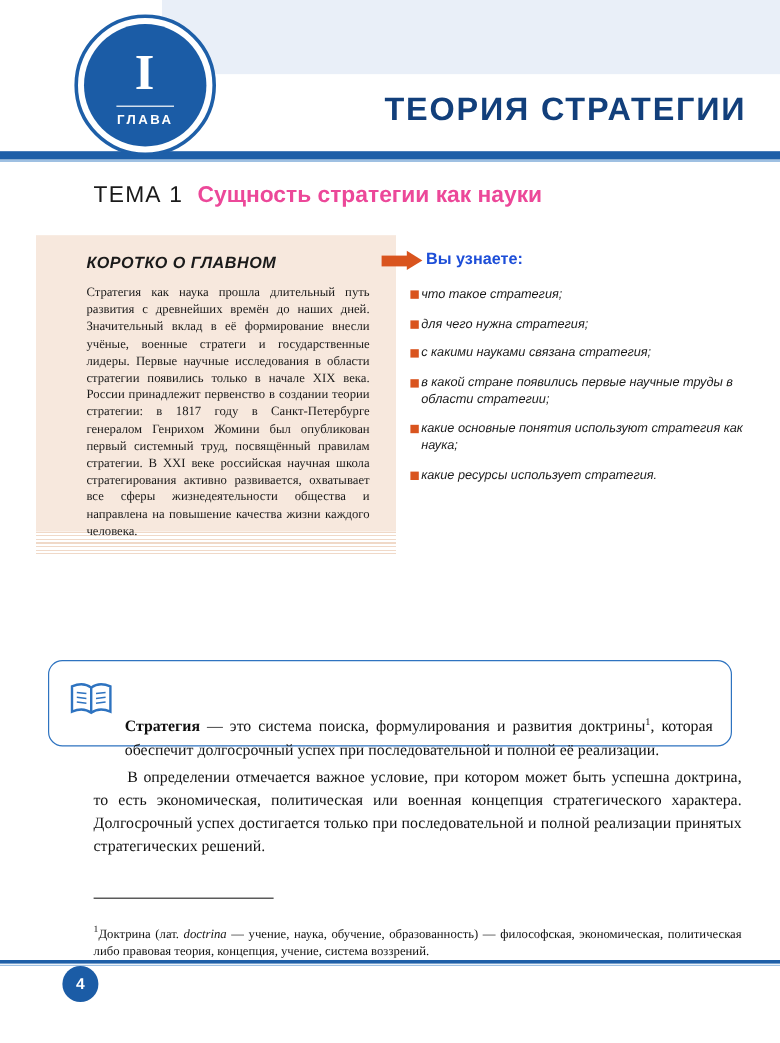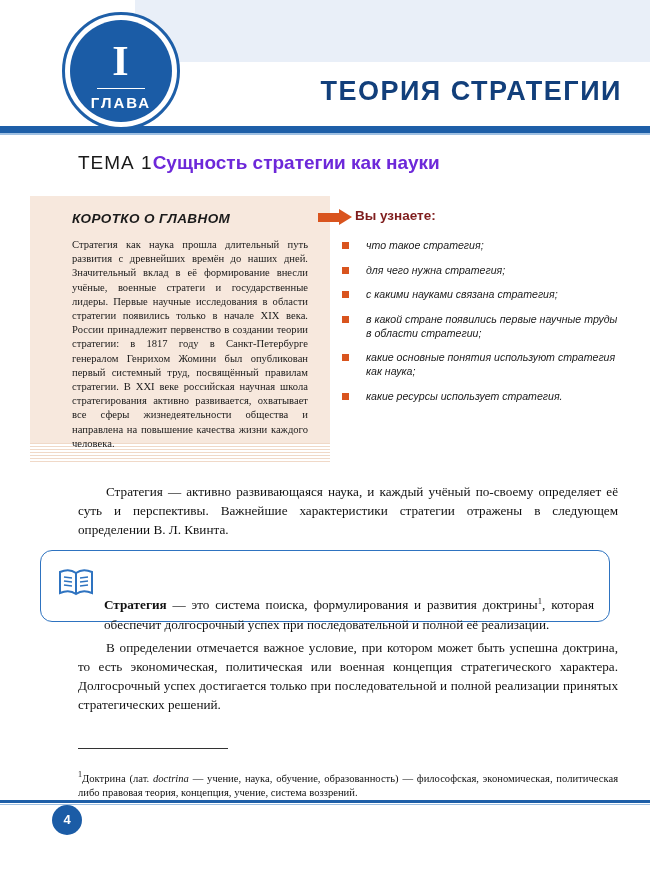--- a/index.html
+++ b/index.html
@@ -86,21 +86,21 @@
     padding-top: 20px;
     letter-spacing: 1px;
   }
   .chap-line {
     width: 48px; height: 1px;
     background: #ffffff;
     margin: 6px auto 5px auto;
   }
   .chap-label {
     font-family: "Liberation Sans", sans-serif;
-    font-size: 15px;
+    font-size: 11px;
     letter-spacing: 2px;
     font-weight: bold;
   }
 
   
   .topic {
     position: absolute;
     left: 78px; top: 152px;
     width: 540px;
   }
@@ -109,21 +109,22 @@
     font-size: 19px;
     color: #1a1a1a;
     letter-spacing: 1px;
     display: inline-block;
     vertical-align: baseline;
   }
   .topic-title {
     font-family: "Liberation Sans", sans-serif;
     font-size: 19px;
     font-weight: bold;
-    color: #6d28d9;
+    color: #ec4899;
+    margin-left: 12px;
     display: inline-block;
     vertical-align: baseline;
   }
 
   
   .beige-box {
     position: absolute;
     left: 30px; top: 196px;
     width: 300px; height: 258px;
     background: #f7e8dd;
@@ -178,32 +179,32 @@
     border-bottom: 8px solid transparent;
     border-left: 13px solid #d9541e;
   }
 
   .right-title {
     position: absolute;
     left: 355px; top: 208px;
     font-family: "Liberation Sans", sans-serif;
     font-weight: bold;
     font-size: 13.5px;
-    color: #7f1d1d;
+    color: #1d4ed8;
   }
   .bullet-list {
     position: absolute;
     left: 342px; top: 238px;
     width: 278px;
     list-style: none;
     margin: 0; padding: 0;
   }
   .bullet-list li {
     position: relative;
-    padding-left: 24px;
+    padding-left: 9px;
     margin-bottom: 10.5px;
     font-family: "Liberation Sans", sans-serif;
     font-style: italic;
     font-size: 10.6px;
     line-height: 14px;
     color: #1a1a1a;
   }
   .bullet-list li::before {
     content: "";
     position: absolute;
@@ -337,21 +338,20 @@
   <div class="right-title">Вы узнаете:</div>
   <ul class="bullet-list">
     <li>что такое стратегия;</li>
     <li>для чего нужна стратегия;</li>
     <li>с какими науками связана стратегия;</li>
     <li>в какой стране появились первые научные труды в области стратегии;</li>
     <li>какие основные понятия используют стратегия как наука;</li>
     <li>какие ресурсы использует стратегия.</li>
   </ul>
 
-  <div class="para" id="para1">Стратегия — активно развивающаяся наука, и каждый учёный по-своему определяет её суть и перспективы. Важнейшие характеристики стратегии отражены в следующем определении В. Л. Квинта.</div>
 
   <div class="defbox"></div>
   <div class="defbox-icon">
     <svg width="36" height="32" viewBox="0 0 36 32">
       <path d="M2 6 C9 3 14 4 18 7 C22 4 27 3 34 6 L34 27 C27 24 22 25 18 28 C14 25 9 24 2 27 Z" fill="#ffffff" stroke="#2e73c0" stroke-width="2"></path>
       <line x1="18" y1="7" x2="18" y2="28" stroke="#2e73c0" stroke-width="2"></line>
       <line x1="6" y1="11" x2="14" y2="12" stroke="#2e73c0" stroke-width="1.3"></line>
       <line x1="6" y1="15" x2="14" y2="16" stroke="#2e73c0" stroke-width="1.3"></line>
       <line x1="6" y1="19" x2="14" y2="20" stroke="#2e73c0" stroke-width="1.3"></line>
       <line x1="22" y1="12" x2="30" y2="11" stroke="#2e73c0" stroke-width="1.3"></line>

